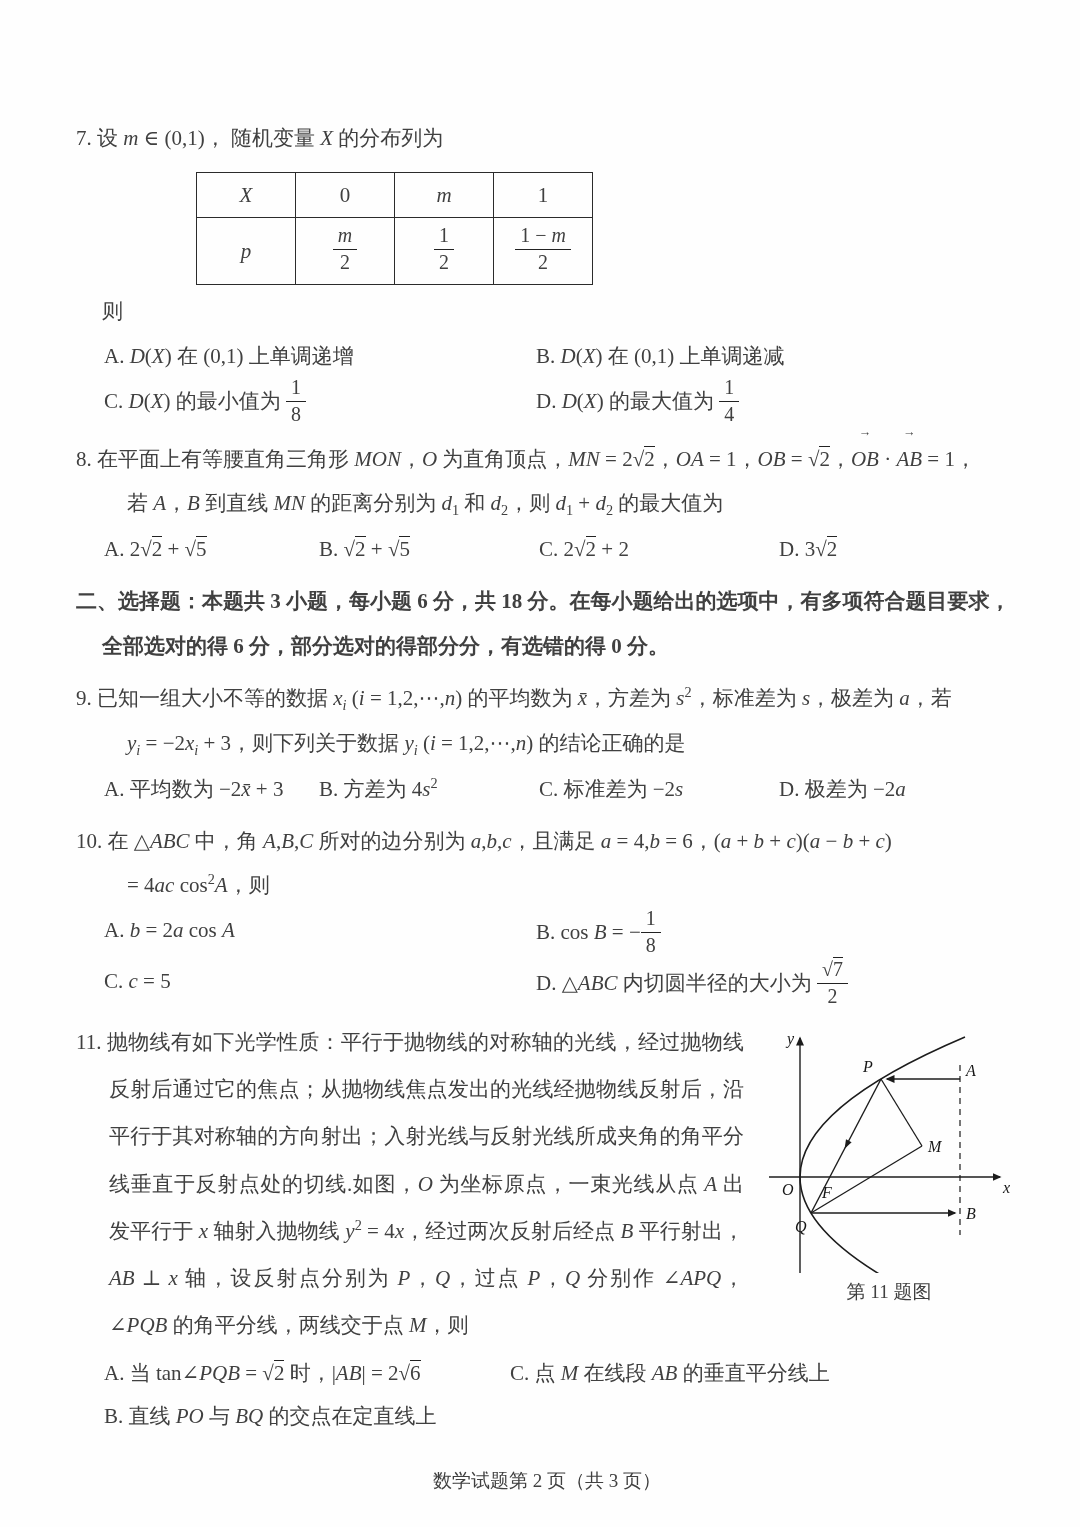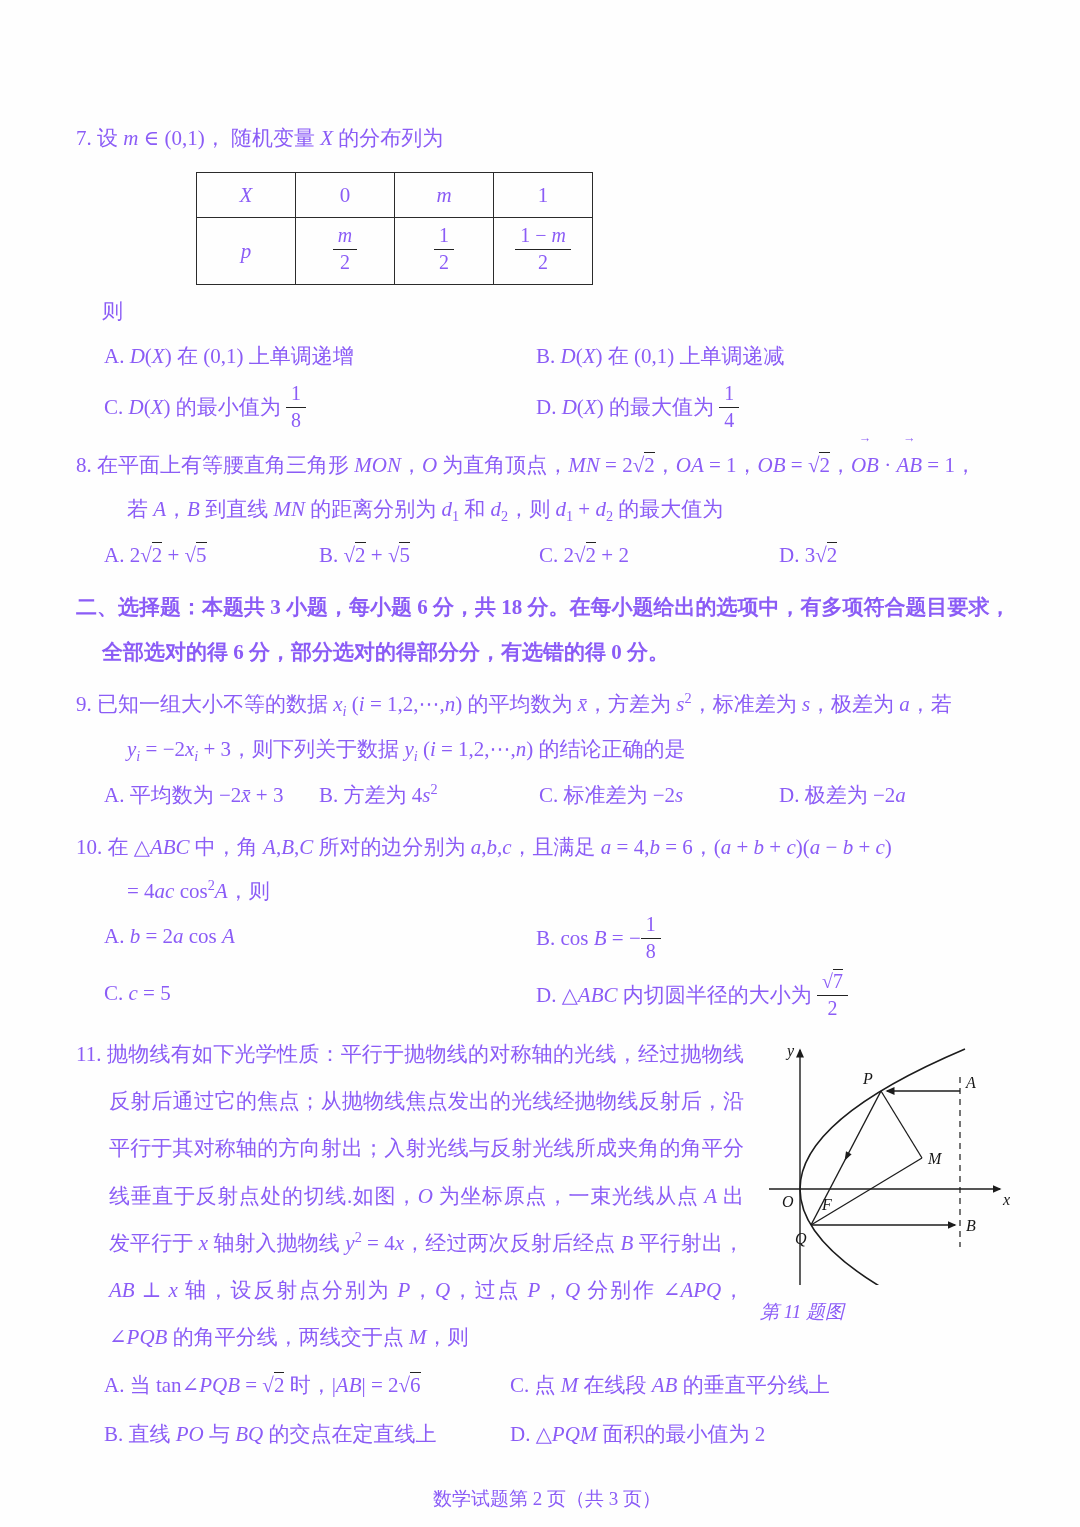--- a/index.html
+++ b/index.html
@@ -1,49 +1,49 @@
 <!DOCTYPE html>
 <html><head>
 <meta charset="utf-8">
 <style>
   html,body{margin:0;padding:0;background:#f3f3f1;}
   .page{
     width:1080px;height:1527px;box-sizing:border-box;margin:0 auto;
     background:#fefefe;position:relative;overflow:hidden;
     padding:116px 62px 0 76px;
     font-family:"Liberation Serif","DejaVu Serif",serif;
-    font-size:21px;color:#8b5cf6;
+    font-size:21px;color:#404040;
   }
   .ln{line-height:2.1;}
   .ind{margin-left:51px;}
   .then{margin-left:26px;}
   .q{margin-bottom:8px;}
   .sec{font-weight:bold;line-height:2.15;}
   .sec .ind2{margin-left:26px;}
   .dist{border-collapse:collapse;margin:12px 0 4px 120px;}
   .dist td{border:1.6px solid #2b2b2b;text-align:center;vertical-align:middle;width:98px;height:44px;padding:0;}
   .dist tr.tall td{height:66px;}
-  .opts{display:grid;padding-left:28px;margin:2px 0 8px;row-gap:6px;}
+  .opts{display:grid;padding-left:28px;margin:2px 0 8px;}
   .opts.four{grid-template-columns:215px 220px 240px auto;}
   .opts.two{grid-template-columns:432px auto;}
   .opts.two11{grid-template-columns:406px auto;}
   .opt{line-height:2.05;}
   .fr{display:inline-block;vertical-align:middle;text-align:center;line-height:1.2;font-size:0.95em;position:relative;top:-2px;}
   .fr .n{display:block;border-bottom:1.5px solid #222;padding:0 5px 1px;}
   .fr .d{display:block;padding:1px 5px 0;}
   .sq{white-space:nowrap;}
   .sq .r{border-top:1.5px solid #222;}
   .vec{position:relative;display:inline-block;}
   .vec::after{content:'→';position:absolute;left:50%;top:-0.85em;transform:translateX(-50%);font-size:0.6em;font-style:normal;line-height:1;}
   sub,sup{font-size:0.68em;}
   .q11{display:flex;margin-bottom:0;}
   .q11 .txt{flex:1;line-height:2.25;text-align:justify;padding-left:33px;text-indent:-33px;padding-right:16px;}
   .figcol{width:258px;flex:0 0 auto;padding-top:6px;}
   .figcol figure{margin:0;}
-  .figcol figcaption{text-align:left;font-size:19px;margin-top:8px;font-style:italic;}
+  .figcol figcaption{text-align:center;font-size:19px;margin-top:0;}
   .svglabel{font-style:italic;font-size:16px;font-family:"Liberation Serif",serif;fill:#161616;}
   .footer{text-align:center;font-size:19px;margin-top:30px;}
 </style>
 </head>
 <body>
 
 <div class="page">
 
   <section class="q">
     <div class="ln">7. 设 <i>m</i> ∈ (0,1)， 随机变量 <i>X</i> 的分布列为</div>
@@ -142,19 +142,18 @@
             <text x="206" y="194" class="svglabel">B</text>
           </svg>
           <figcaption>第 11 题图</figcaption>
         </figure>
       </div>
     </div>
     <div class="opts two11">
       <div class="opt">A. 当 tan∠<i>PQB</i> = <span class="sq">√<span class="r">2</span></span> 时，|<i>AB</i>| = 2<span class="sq">√<span class="r">6</span></span></div>
       <div class="opt">C. 点 <i>M</i> 在线段 <i>AB</i> 的垂直平分线上</div>
       <div class="opt">B. 直线 <i>PO</i> 与 <i>BQ</i> 的交点在定直线上</div>
-      <div class="opt">D. △<i>PQM</i> 面积的最小值为 2</div>
     </div>
   </section>
 
   <div class="footer">数学试题第 2 页（共 3 页）</div>
 
 </div>
 
 </body></html>

